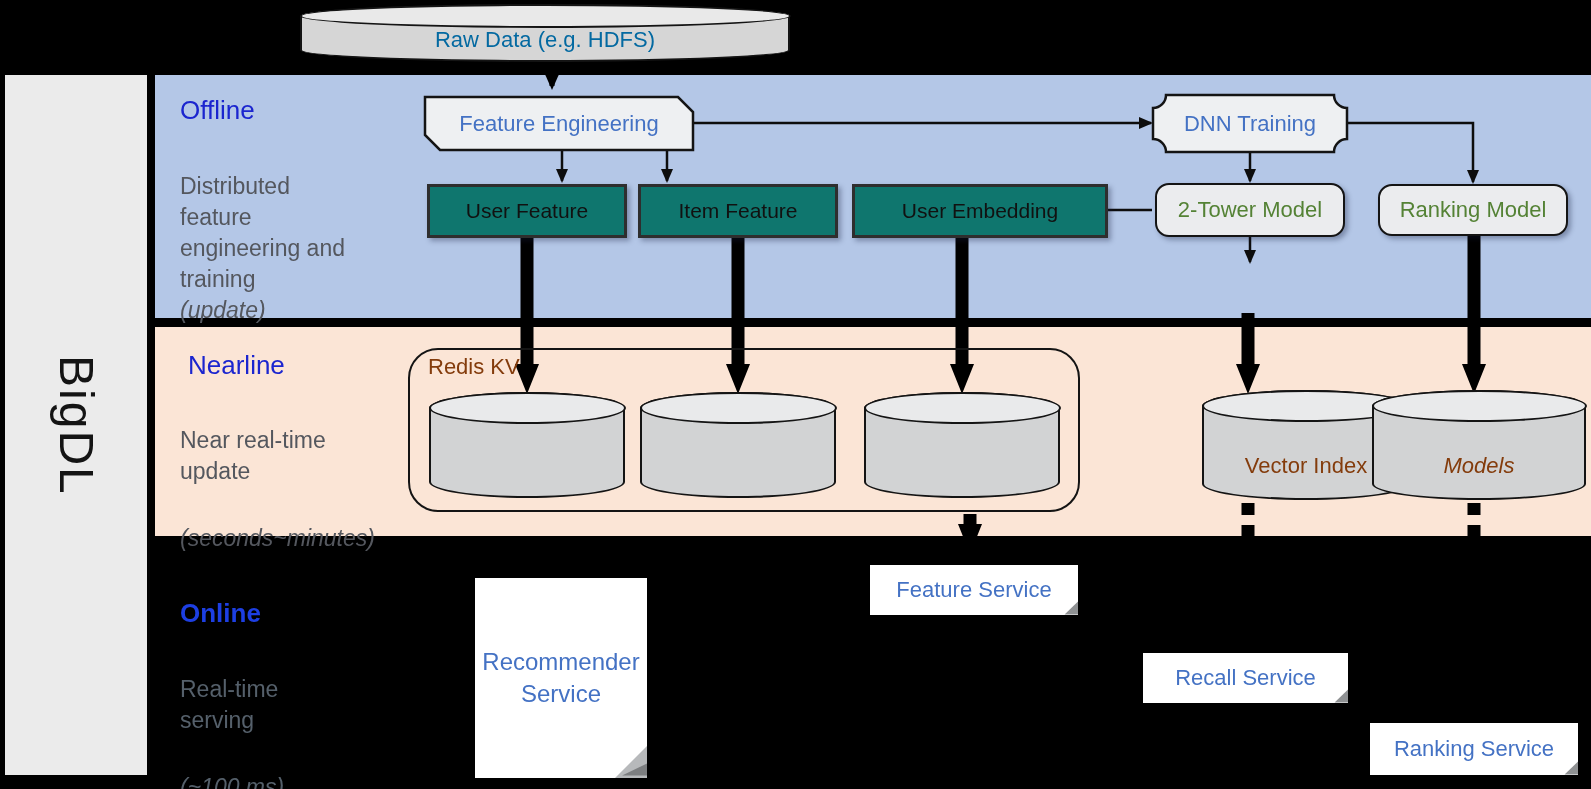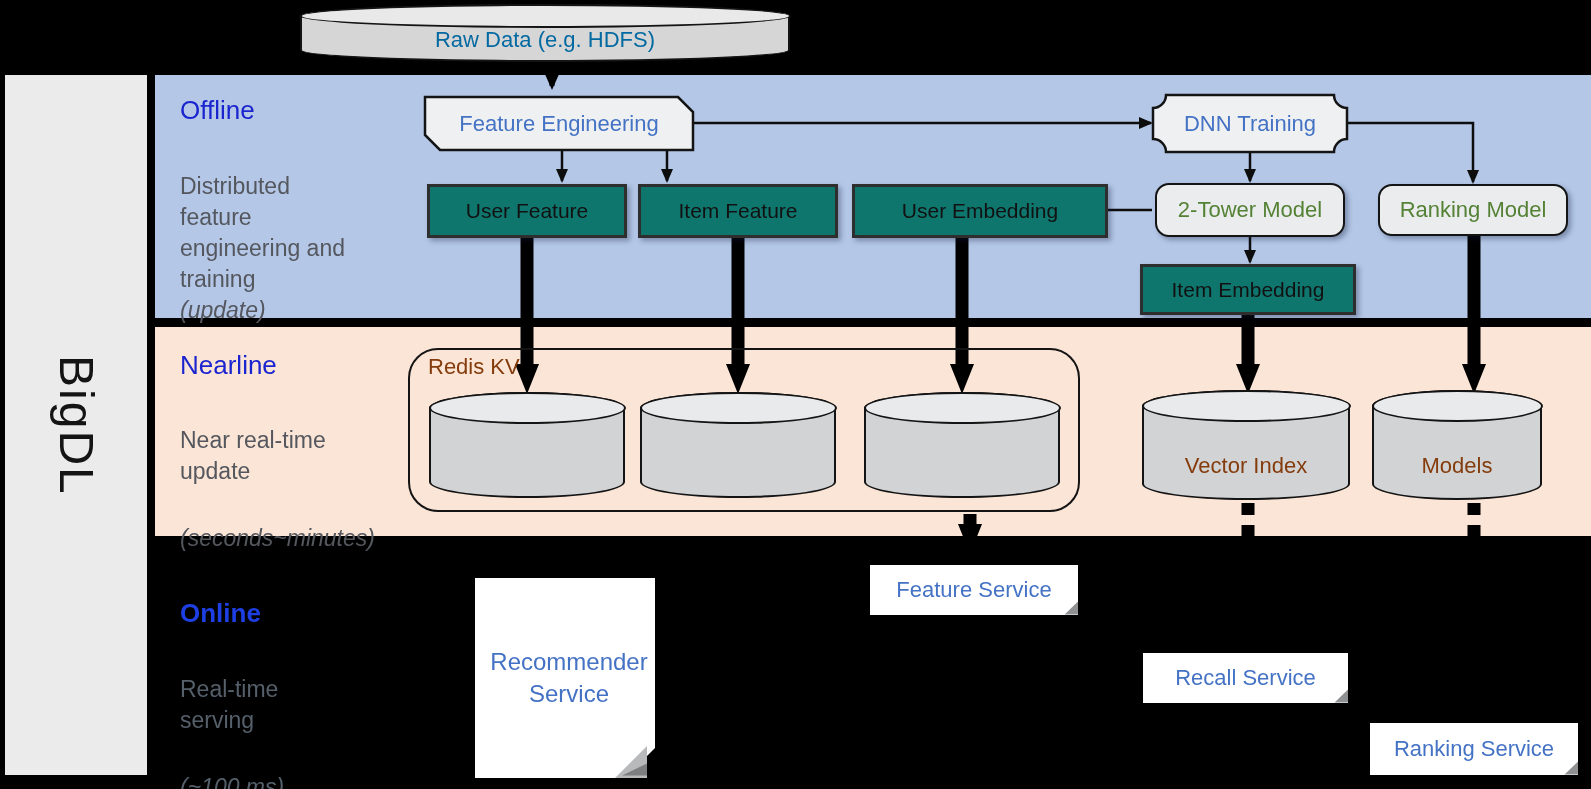--- a/index.html
+++ b/index.html
@@ -130,53 +130,52 @@
 training</span>
     <span class="it">(update)</span>
   </div>
 
   <div class="shape-label txt-blue" style="left:425px;top:97px;width:268px;height:53px;">Feature Engineering</div>
   <div class="shape-label txt-blue" style="left:1153px;top:95px;width:194px;height:57px;">DNN Training</div>
 
   <div class="node graybox" style="left:427px;top:184px;width:200px;height:54px;">User Feature</div>
   <div class="node graybox" style="left:638px;top:184px;width:200px;height:54px;">Item Feature</div>
   <div class="node graybox" style="left:852px;top:184px;width:256px;height:54px;">User Embedding</div>
-  <div class="node graybox" style="left:1140px;top:264px;width:216px;height:51px;">Item Embedding</div>
 
   <div class="node lightround txt-green" style="left:1155px;top:183px;width:190px;height:54px;">2-Tower Model</div>
   <div class="node lightround txt-green" style="left:1378px;top:184px;width:190px;height:52px;">Ranking Model</div>
 
-  <div class="sec-title" style="left:180px;top:350px;text-align:center;">Nearline</div>
+  <div class="sec-title" style="left:188px;top:350px;text-align:center;">Nearline</div>
   <div class="sec-desc" style="left:180px;top:394px;width:262px;">
     <span>Near real-time
 update</span>
     <span class="note-block">(seconds~minutes)</span>
   </div>
 
   <div class="redis-box" style="left:408px;top:348px;width:672px;height:164px;"></div>
   <div class="shape-label txt-brown" style="left:428px;top:352px;width:110px;height:30px;justify-content:flex-start;">Redis KV</div>
   <div class="cyl" style="left:429px;top:392px;width:196px;height:106px;"></div>
   <div class="cyl" style="left:640px;top:392px;width:196px;height:106px;"></div>
   <div class="cyl" style="left:864px;top:392px;width:196px;height:106px;"></div>
 
-  <div class="cyl" style="left:1142px;top:390px;width:208px;height:110px;padding-left:47px;">
+  <div class="cyl" style="left:1202px;top:390px;width:208px;height:110px;padding-left:47px;">
     <div class="cyl-label txt-brown">Vector Index</div>
   </div>
-  <div class="cyl" style="left:1372px;top:390px;width:170px;height:110px;">
+  <div class="cyl" style="left:1372px;top:390px;width:214px;height:110px;font-style:italic;">
     <div class="cyl-label txt-brown">Models</div>
   </div>
 
   <div class="sec-title online" style="left:180px;top:598px;">Online</div>
   <div class="sec-desc online" style="left:180px;top:643px;width:240px;">
     <span>Real-time
 serving</span>
     <span class="note-block">(~100 ms)</span>
   </div>
 
-  <div class="doc txt-blue" style="left:475px;top:578px;width:172px;height:200px;padding-left:8px;">Recommender Service</div>
+  <div class="doc txt-blue" style="left:475px;top:578px;width:172px;height:200px;">Recommender Service</div>
   <div class="doc-fold" style="left:615px;top:746px;"></div>
 
   <div class="svc txt-blue" style="left:870px;top:565px;width:208px;height:50px;">
     <span>Feature Service</span>
     <span class="fold"></span>
   </div>
   <div class="svc txt-blue" style="left:1143px;top:653px;width:205px;height:50px;">
     <span>Recall Service</span>
     <span class="fold"></span>
   </div>

